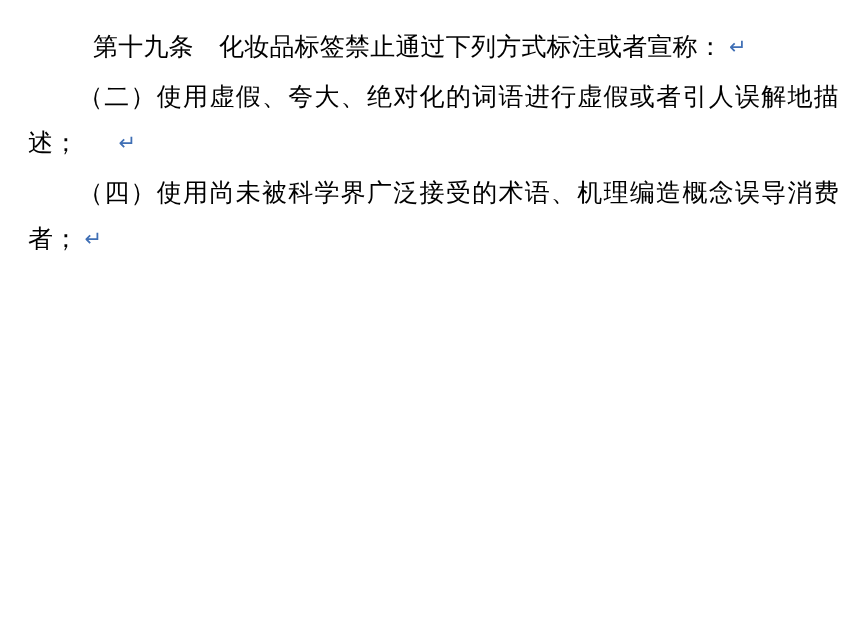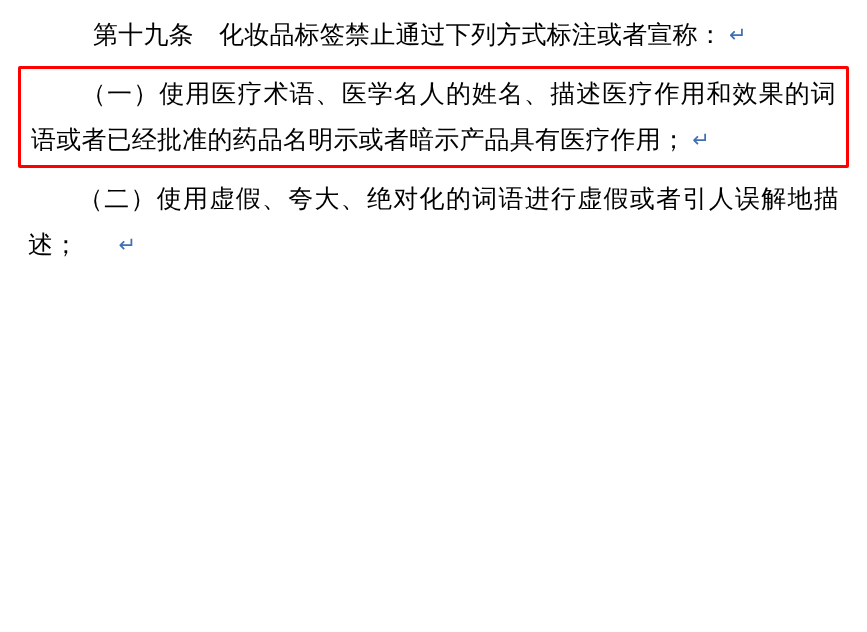--- a/index.html
+++ b/index.html
@@ -12,21 +12,21 @@
     height: 632px;
     font-family: "DejaVu Sans", "Liberation Sans", sans-serif;
     color: #000000;
     overflow: hidden;
   }
   .page {
     position: relative;
     width: 867px;
     height: 632px;
     box-sizing: border-box;
-    padding: 10px 18px 0 18px;
+    padding: 22px 18px 0 18px;
   }
   .para {
     font-size: 25px;
     line-height: 46px;
     letter-spacing: 0.2px;
     text-align: justify;
     text-justify: inter-ideograph;
     margin: 0;
     padding: 2px 10px 2px 10px;
     box-sizing: border-box;
@@ -61,23 +61,23 @@
 </style>
 </head>
 <body>
 
 <div class="page">
 
   <p class="para title-line">
     <span>第十九条　化妆品标签禁止通过下列方式标注或者宣称：</span><span class="pilcrow">↵</span>
   </p>
 
-  <div class="para indent boxed gap-before gap-after">
-    <span>（一）使用医疗术语、医学名人的姓名、描述医疗作用和效果的词语或者已经批准的药品名明示或者暗示产品具有医疗作用；</span><span class="pilcrow">↵</span>
-  </div>
 
   <p class="para indent">
     <span>（二）使用虚假、夸大、绝对化的词语进行虚假或者引人误解地描述；</span><span class="wide-space"></span><span class="pilcrow">↵</span>
   </p>
 
 
+  <p class="para indent">
+    <span>（四）使用尚未被科学界广泛接受的术语、机理编造概念误导消费者；</span><span class="pilcrow">↵</span>
+  </p>
 
 </div>
 
 </body></html>

